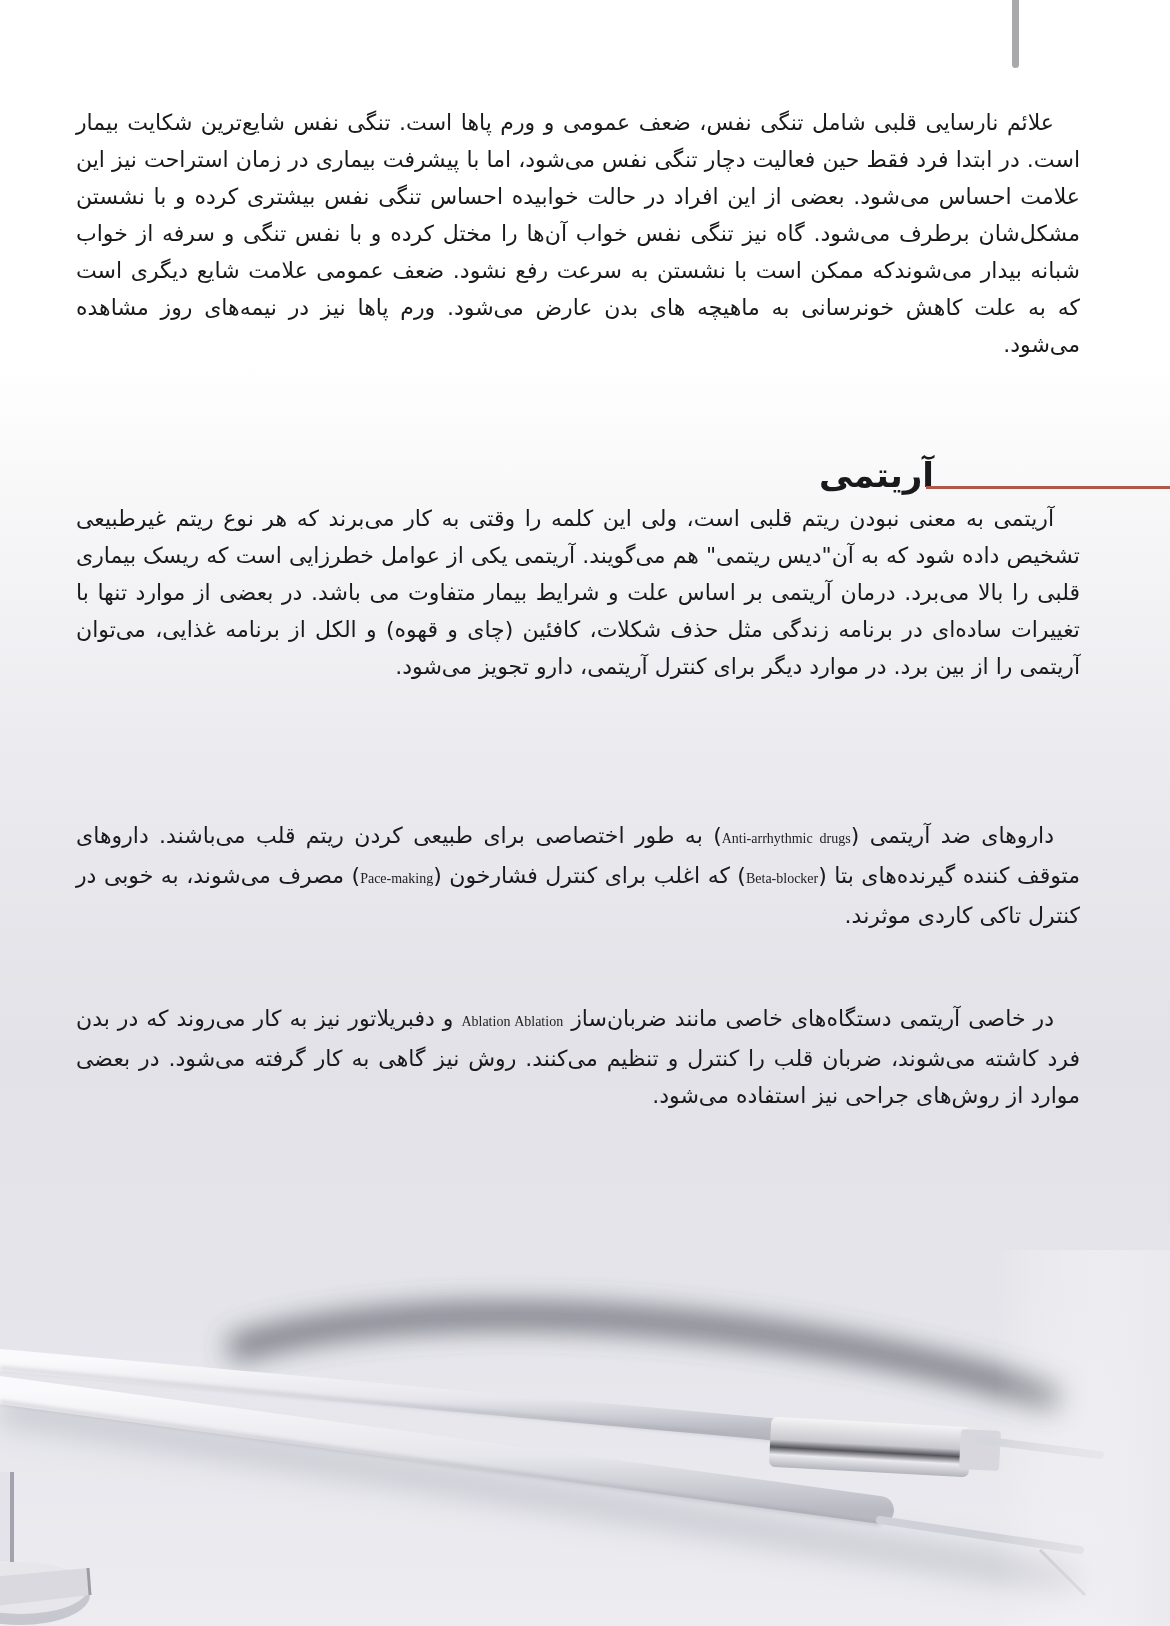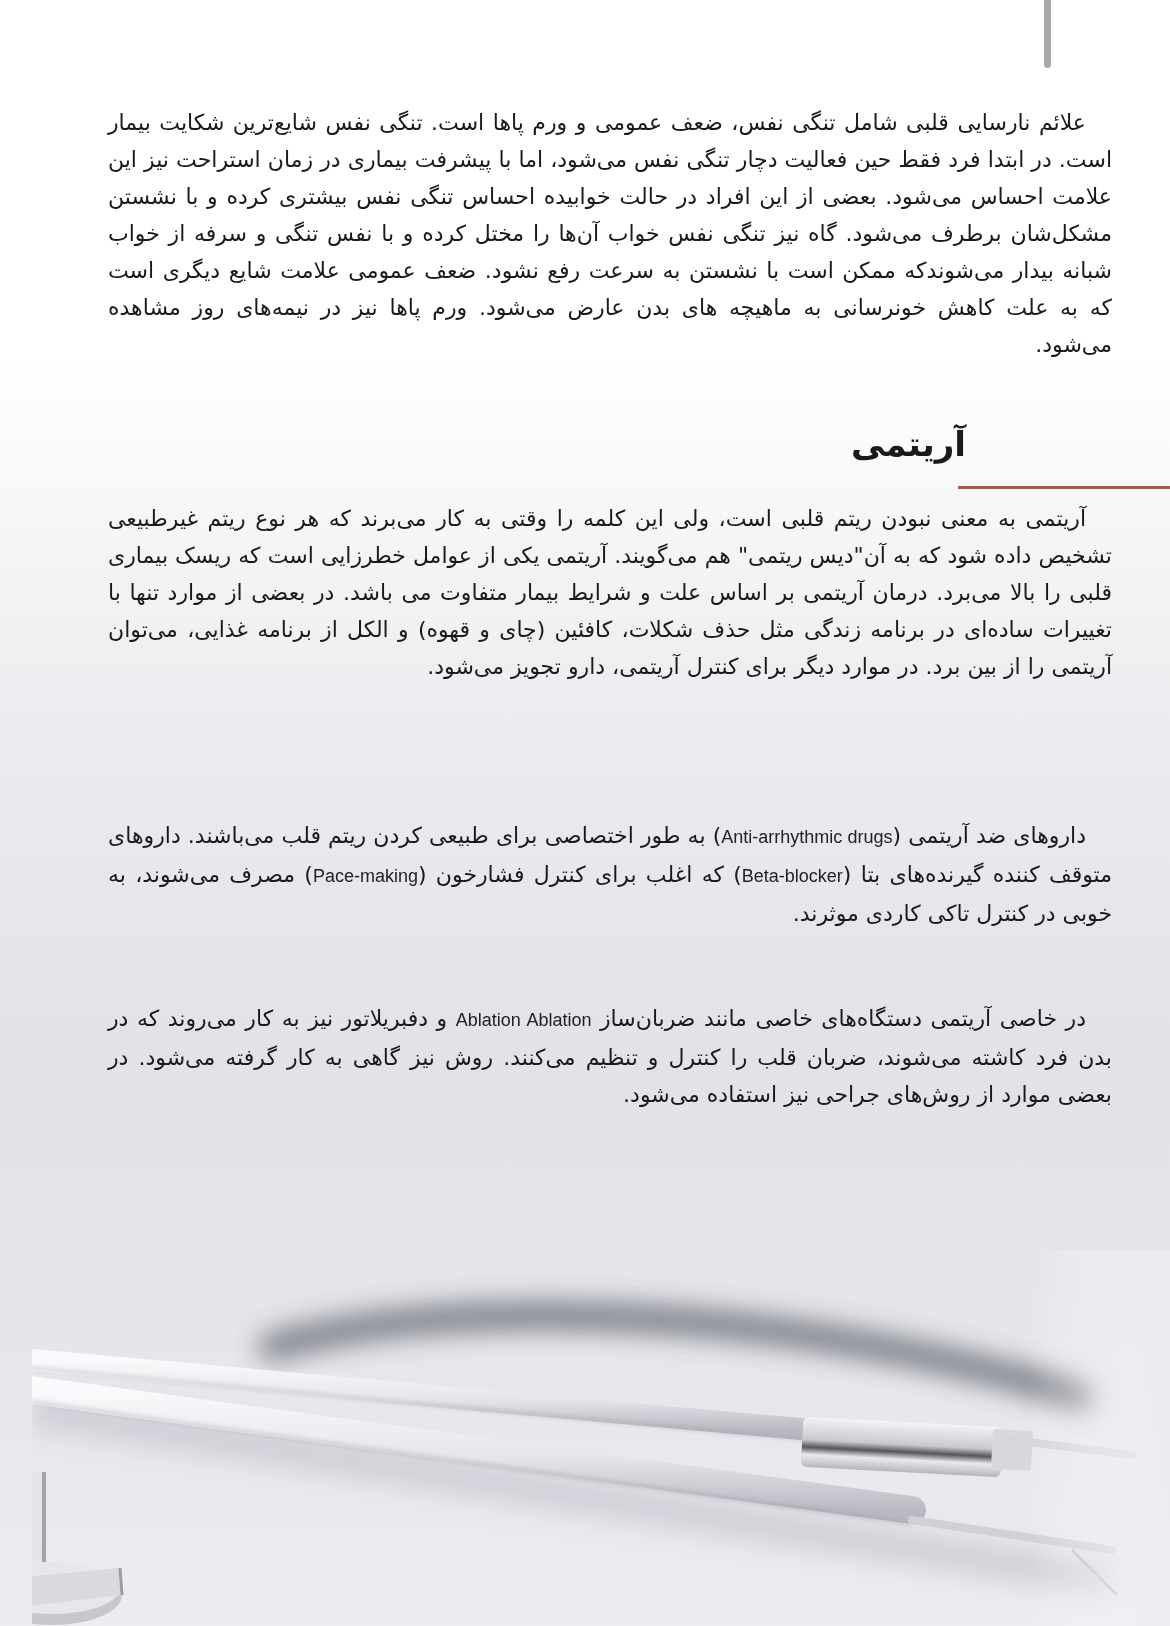--- a/index.html
+++ b/index.html
@@ -21,21 +21,20 @@
         #e2e2e8 1050px,
         #e4e4ea 1300px,
         #ececf1 1626px);
     }
     .page {
       position: absolute;
       left: 0;
       top: 0;
       width: 1024px;
       height: 1626px;
-      margin-left: 32px;
     }
     .para {
       position: absolute;
       left: 76px;
       width: 1004px;
       direction: rtl;
       text-align: justify;
       text-align-last: right;
       font-size: 22px;
       line-height: 37px;
@@ -45,31 +44,31 @@
     .para .indent {
       display: inline-block;
       width: 26px;
     }
     #p1 { top: 104px; }
     #p2 { top: 500px; }
     #p3 { top: 817px; }
     #p4 { top: 1000px; }
 
     .latin {
-      font-family: Liberation Sans, sans-serif;
-      font-size: 18px;
+      font-family: Liberation Serif, serif;
+      font-size: 14px;
       direction: ltr;
       unicode-bidi: embed;
       color: #222;
     }
 
     .heading {
       position: absolute;
       right: 90px;
-      top: 422px;
+      top: 453px;
       direction: rtl;
       font-size: 34px;
       font-weight: bold;
       color: #1a1a1c;
       margin: 0;
       line-height: 44px;
     }
     .heading-rule {
       position: absolute;
       left: 926px;

